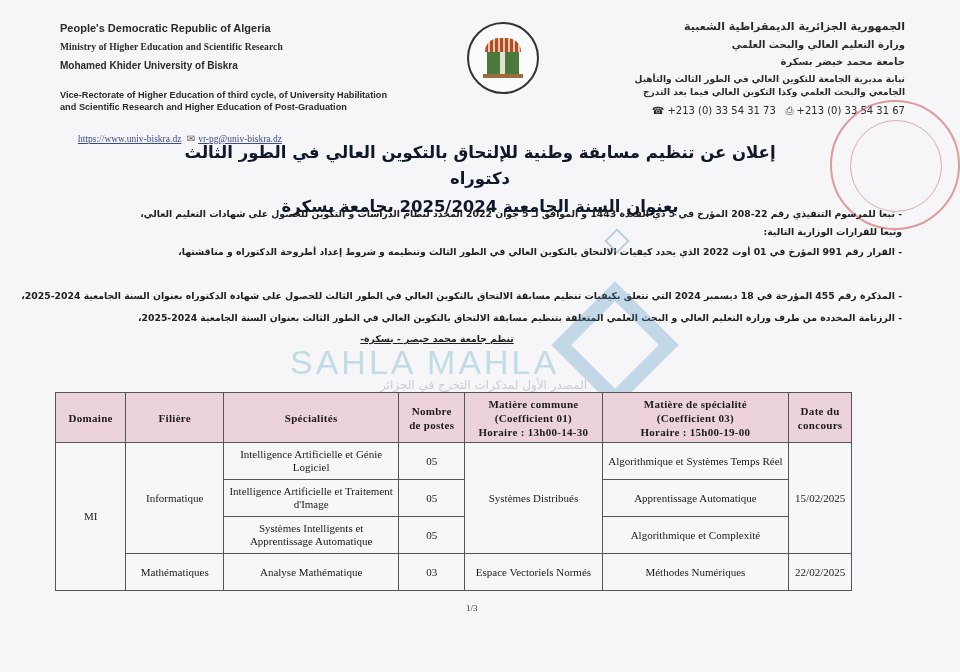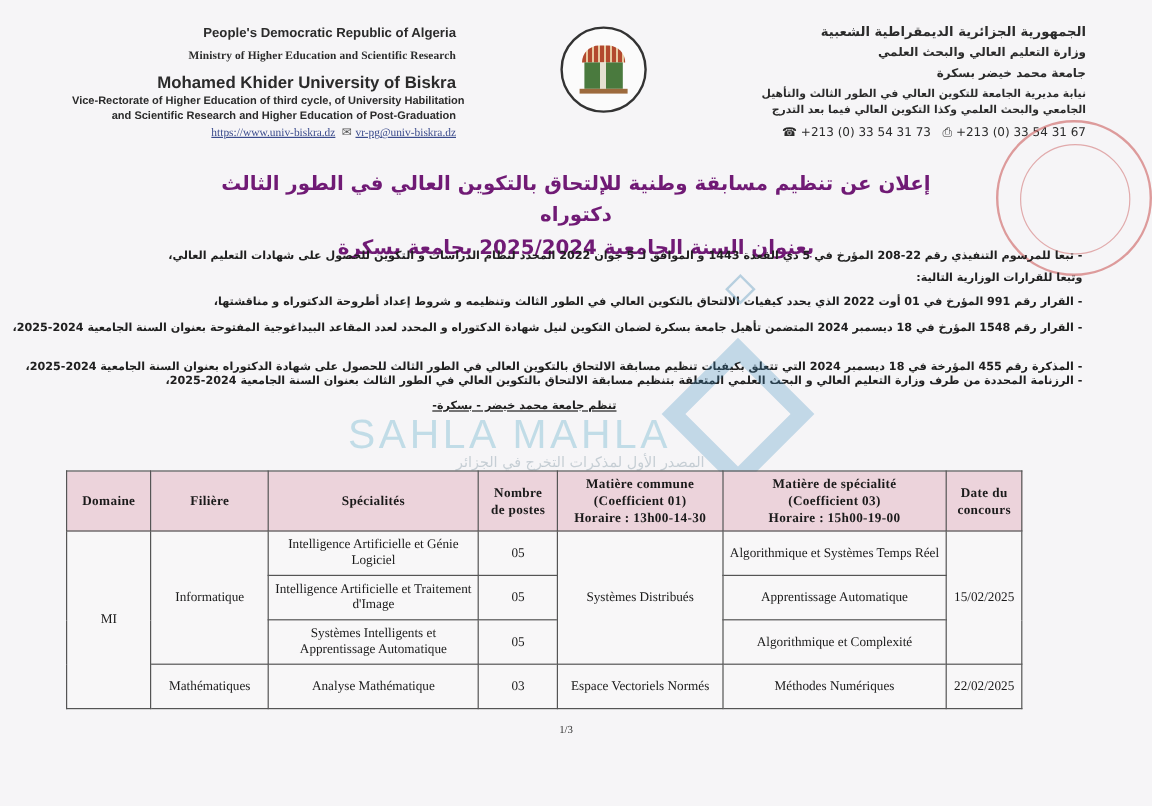--- a/index.html
+++ b/index.html
@@ -2,26 +2,26 @@
 <html><head>
 <meta charset="utf-8">
 <style>
   * { box-sizing: border-box; margin: 0; padding: 0; }
   html, body { width: 960px; height: 672px; overflow: hidden; background: #f4f3f5; }
   body { position: relative; font-family: "DejaVu Serif", serif; color: #1c1c1c; }
 
   .page { position: absolute; left: 0; top: 0; width: 960px; height: 672px; background: #f6f5f7; }
 
   
-  .hdr-left { position: absolute; left: 60px; top: 22px; width: 320px; font-family: "Liberation Sans", sans-serif; font-weight: bold; color: #2b2b2b; text-align: right; }
+  .hdr-left { position: absolute; left: 60px; top: 22px; width: 320px; font-family: "Liberation Sans", sans-serif; font-weight: bold; color: #2b2b2b; }
   .hdr-left .l1 { font-size: 11px; margin-bottom: 8px; }
   .hdr-left .l2 { font-size: 9.5px; margin-bottom: 8px; letter-spacing: 0.1px; font-family: Liberation Serif, serif; }
-  .hdr-left .l3 { font-size: 14px; margin-bottom: 2px; }
+  .hdr-left .l3 { font-size: 10px; margin-bottom: 18px; }
   .hdr-left .l4 { font-size: 9.2px; line-height: 12px; }
-  .hdr-left .links { margin-top: 2px; margin-left: 18px; font-size: 9.5px; font-weight: normal; font-family: "Liberation Serif", serif; }
+  .hdr-left .links { margin-top: 20px; margin-left: 18px; font-size: 9.5px; font-weight: normal; font-family: "Liberation Serif", serif; }
   .hdr-left .links a { color: #3b4b8c; text-decoration: underline; }
   .hdr-left .links .icon { display: inline-block; margin: 0 3px; color: #555; font-size: 10px; }
 
   
   .logo { position: absolute; left: 467px; top: 22px; width: 72px; height: 72px; border-radius: 50%; border: 2px solid #333; background: #fbfbfb; display: flex; align-items: center; justify-content: center; }
   .logo .inner { width: 40px; height: 40px; position: relative; }
   .logo .arch { position: absolute; left: 2px; top: 0; width: 36px; height: 14px; border-radius: 18px 18px 0 0; background: repeating-linear-gradient(90deg, #b3492e 0 3px, #e8c9a0 3px 5px); }
   .logo .body { position: absolute; left: 4px; top: 14px; width: 32px; height: 22px; background: linear-gradient(90deg, #4a7a3e 0 40%, #e5e0d2 40% 55%, #4a7a3e 55%); }
   .logo .base { position: absolute; left: 0; top: 36px; width: 40px; height: 4px; background: #9d6b3d; }
 
@@ -31,21 +31,21 @@
   .hdr-right .r2 { font-size: 10px; margin-bottom: 6px; }
   .hdr-right .r3 { font-size: 10px; margin-bottom: 6px; letter-spacing: 2px; }
   .hdr-right .r4 { font-size: 9px; line-height: 13px; }
   .hdr-right .phones { direction: ltr; text-align: right; margin-top: 6px; font-size: 10px; font-weight: normal; font-family: "DejaVu Sans", sans-serif; }
 
   
   .stamp { position: absolute; left: 830px; top: 100px; width: 130px; height: 130px; border-radius: 50%; border: 2px solid rgba(200,80,80,0.55); }
   .stamp::after { content: ""; position: absolute; left: 18px; top: 18px; width: 90px; height: 90px; border-radius: 50%; border: 1.5px solid rgba(200,80,80,0.45); }
 
   
-  .title { position: absolute; left: 160px; top: 140px; width: 640px; text-align: center; direction: rtl; font-family: "DejaVu Sans", sans-serif; font-weight: bold; color: #701a75; }
+  .title { position: absolute; left: 160px; top: 140px; width: 640px; text-align: center; direction: rtl; font-family: "DejaVu Sans", sans-serif; font-weight: bold; color: #0f172a; }
   .title .t1 { font-size: 16.5px; line-height: 26px; }
   .title .t2 { font-size: 16.5px; line-height: 30px; }
 
   
   .body-txt { position: absolute; right: 58px; direction: rtl; text-align: right; font-family: "DejaVu Sans", sans-serif; font-weight: bold; font-size: 9.3px; color: #202020; white-space: nowrap; }
 
   .center-line { position: absolute; left: 0; width: 874px; text-align: center; direction: rtl; font-family: "DejaVu Sans", sans-serif; font-weight: bold; font-size: 9.3px; color: #202020; }
   .center-line.u span { text-decoration: underline; }
 
   
@@ -110,22 +110,21 @@
   <div class="stamp"></div>
 
   <div class="title">
     <div class="t1">إعلان عن تنظيم مسابقة وطنية للإلتحاق بالتكوين العالي في الطور الثالث دكتوراه</div>
     <div class="t2">بعنوان السنة الجامعية 2025/2024 بجامعة بسكرة</div>
   </div>
 
   <div class="body-txt" style="top:208px;">- تبعا للمرسوم التنفيذي رقم 22-208 المؤرخ في 5 ذي القعدة 1443 و الموافق لـ 5 جوان 2022 المحدد لنظام الدراسات و التكوين للحصول على شهادات التعليم العالي،</div>
   <div class="body-txt" style="top:226px;">وتبعا للقرارات الوزارية التالية:</div>
   <div class="body-txt" style="top:246px;">- القرار رقم 991 المؤرخ في 01 أوت 2022 الذي يحدد كيفيات الالتحاق بالتكوين العالي في الطور الثالث وتنظيمه و شروط إعداد أطروحة الدكتوراه و مناقشتها،</div>
-  <div class="body-txt" style="top:268px;">- القرار رقم 1548 المؤرخ في 18 ديسمبر 2024 المتضمن تأهيل جامعة بسكرة لضمان التكوين لنيل شهادة الدكتوراه و المحدد لعدد المقاعد البيداغوجية المفتوحة بعنوان السنة الجامعية 2024-2025،</div>
-  <div class="body-txt" style="top:300px;">- المذكرة رقم 455 المؤرخة في 18 ديسمبر 2024 التي تتعلق بكيفيات تنظيم مسابقة الالتحاق بالتكوين العالي في الطور الثالث للحصول على شهادة الدكتوراه بعنوان السنة الجامعية 2024-2025،</div>
+  <div class="body-txt" style="top:290px;">- المذكرة رقم 455 المؤرخة في 18 ديسمبر 2024 التي تتعلق بكيفيات تنظيم مسابقة الالتحاق بالتكوين العالي في الطور الثالث للحصول على شهادة الدكتوراه بعنوان السنة الجامعية 2024-2025،</div>
   <div class="body-txt" style="top:312px;">- الرزنامة المحددة من طرف وزارة التعليم العالي و البحث العلمي المتعلقة بتنظيم مسابقة الالتحاق بالتكوين العالي في الطور الثالث بعنوان السنة الجامعية 2024-2025،</div>
 
   <div class="center-line u" style="top:333px;"><span>تنظم جامعة محمد خيضر - بسكرة-</span></div>
 
   <div class="wm-logo"></div>
   <div class="wm-diamond" style="left:608px; top:232px;"></div>
   <div class="wm-diamond" style="left:436px; top:405px;"></div>
   <div class="watermark">SAHLA MAHLA</div>
   <div class="watermark-sub">المصدر الأول لمذكرات التخرج في الجزائر</div>
 

